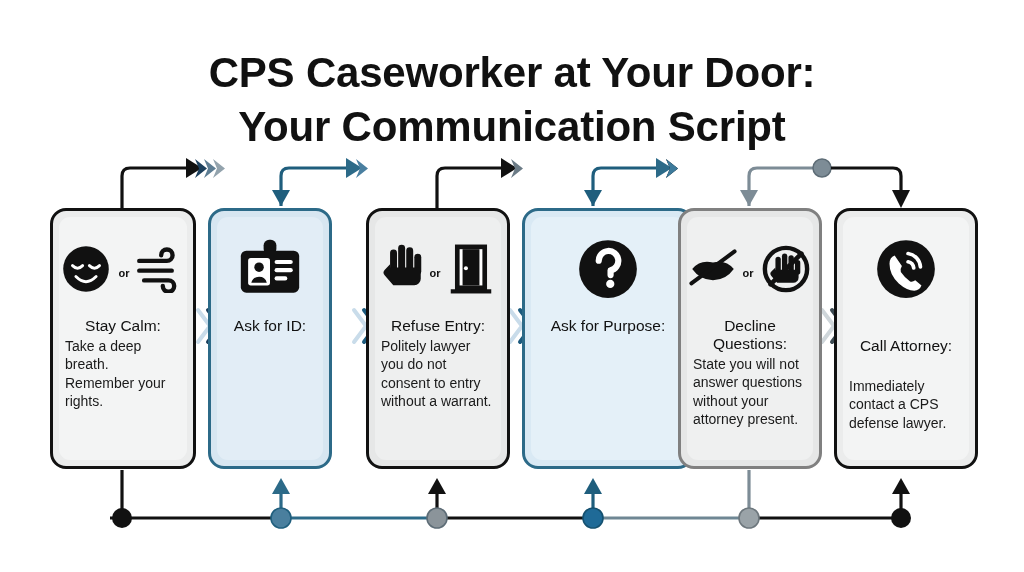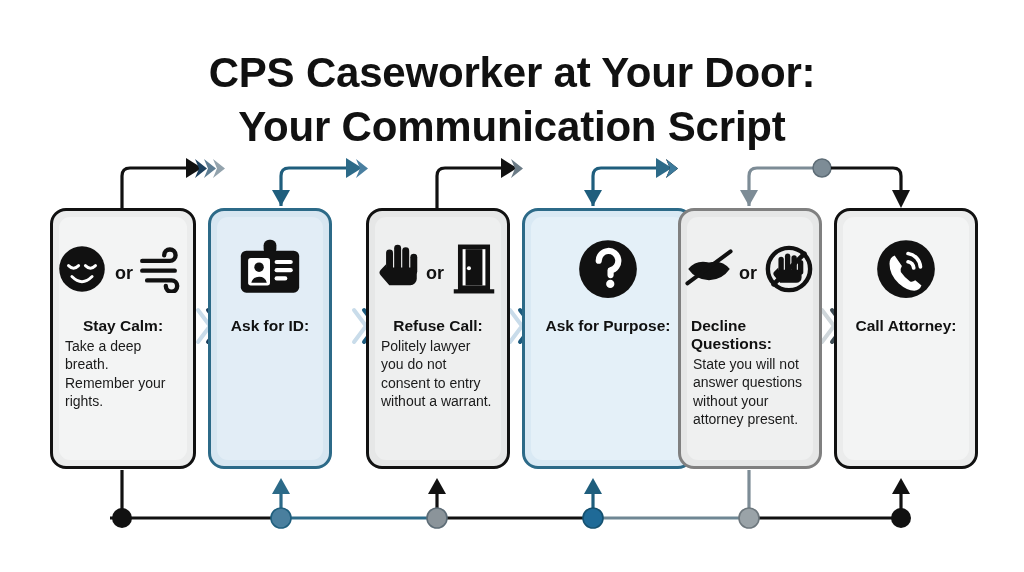--- a/index.html
+++ b/index.html
@@ -40,27 +40,27 @@
     padding:0 4px;
     box-sizing:border-box;
   }
   .iconrow{
     height:92px;
     display:flex;align-items:center;justify-content:center;
     gap:4px;
     margin-top:6px;
   }
   .iconrow .orword{
-    font-size:18px;font-weight:bold;color:#111;
+    font-size:11px;font-weight:bold;color:#111;
     padding:0 2px;align-self:center;
     position:relative;top:4px;
   }
   .ctitle{
-    font-size:15.5px;font-weight:bold;color:#111111;
-    line-height:1.17;
+    font-size:15.5px;font-weight:normal;color:#111111;
+    text-align:center;line-height:1.17;
     margin-top:2px;
   }
   .cbody{
     font-size:14px;color:#1a1a1a;
     text-align:left;line-height:1.3;
     margin-top:2px;
     padding:0 2px;
   }
   .svgicon{display:block;}
 </style>
@@ -221,21 +221,21 @@
         </svg>
         <span class="orword">or</span>
         <svg class="svgicon" width="48" height="54" viewBox="0 0 56 64">
           <rect x="9" y="3" width="38" height="54" fill="#111111"></rect>
           <rect x="14.5" y="8.5" width="27" height="43" fill="#ffffff"></rect>
           <rect x="18" y="8.5" width="20" height="43" fill="#111111"></rect>
           <circle cx="22" cy="31" r="2.4" fill="#ffffff"></circle>
           <rect x="4" y="56" width="48" height="5" fill="#111111"></rect>
         </svg>
       </div>
-      <div class="ctitle">Refuse Call:</div>
+      <div class="ctitle">Refuse Entry:</div>
       <div class="cbody">Politely lawyer you do not consent to entry without a warrant.</div>
     </div>
   </div>
 
   <div class="card" style="left:522px;width:172px;border:3.4px solid #2c6a88;background:#d9e9f4;">
     <div class="inner" style="background:#e4f0f8;">
       <div class="iconrow">
         <svg class="svgicon" width="66" height="66" viewBox="0 0 64 64">
           <circle cx="32" cy="32" r="28" fill="#111111"></circle>
           <path d="M23 24 a9.5 9.5 0 1 1 11.5 9.3 v4.6" stroke="#ffffff" stroke-width="6" fill="none" stroke-linecap="round" stroke-linejoin="round"></path>
@@ -267,26 +267,27 @@
           </g>
           <path d="M13 51 L51 13" stroke="#111111" stroke-width="5.6" stroke-linecap="round"></path>
         </svg>
       </div>
       <div class="ctitle">Decline Questions:</div>
       <div class="cbody">State you will not answer questions without your attorney present.</div>
     </div>
   </div>
 
   <div class="card" style="left:834px;width:144px;border:3.4px solid #111111;background:#ebecec;">
-    <div class="inner" style="background:#f3f4f4;">
+    <div class="inner" style="background:#f3f4f4;gap:20px;">
       <div class="iconrow">
         <svg class="svgicon" width="66" height="66" viewBox="0 0 64 64">
           <circle cx="32" cy="32" r="28" fill="#111111"></circle>
           <path d="M21 19 q-5 2 -5 8 q0 11 9 19 q8 7 15 7 q5 0 7 -5 l-6 -5 q-3 2 -5 1 q-5 -3 -9 -9 q-1 -3 1 -6 Z" fill="#ffffff"></path>
           <path d="M34 17 a14 14 0 0 1 12 13" stroke="#ffffff" stroke-width="3.6" fill="none" stroke-linecap="round"></path>
           <path d="M34 25 a7 7 0 0 1 5.5 6" stroke="#ffffff" stroke-width="3.6" fill="none" stroke-linecap="round"></path>
         </svg>
       </div>
       <div class="ctitle">Call Attorney:</div>
+      <div class="cbody">Immediately contact a CPS defense lawyer.</div>
     </div>
   </div>
 
 </div>
 
 </body></html>

